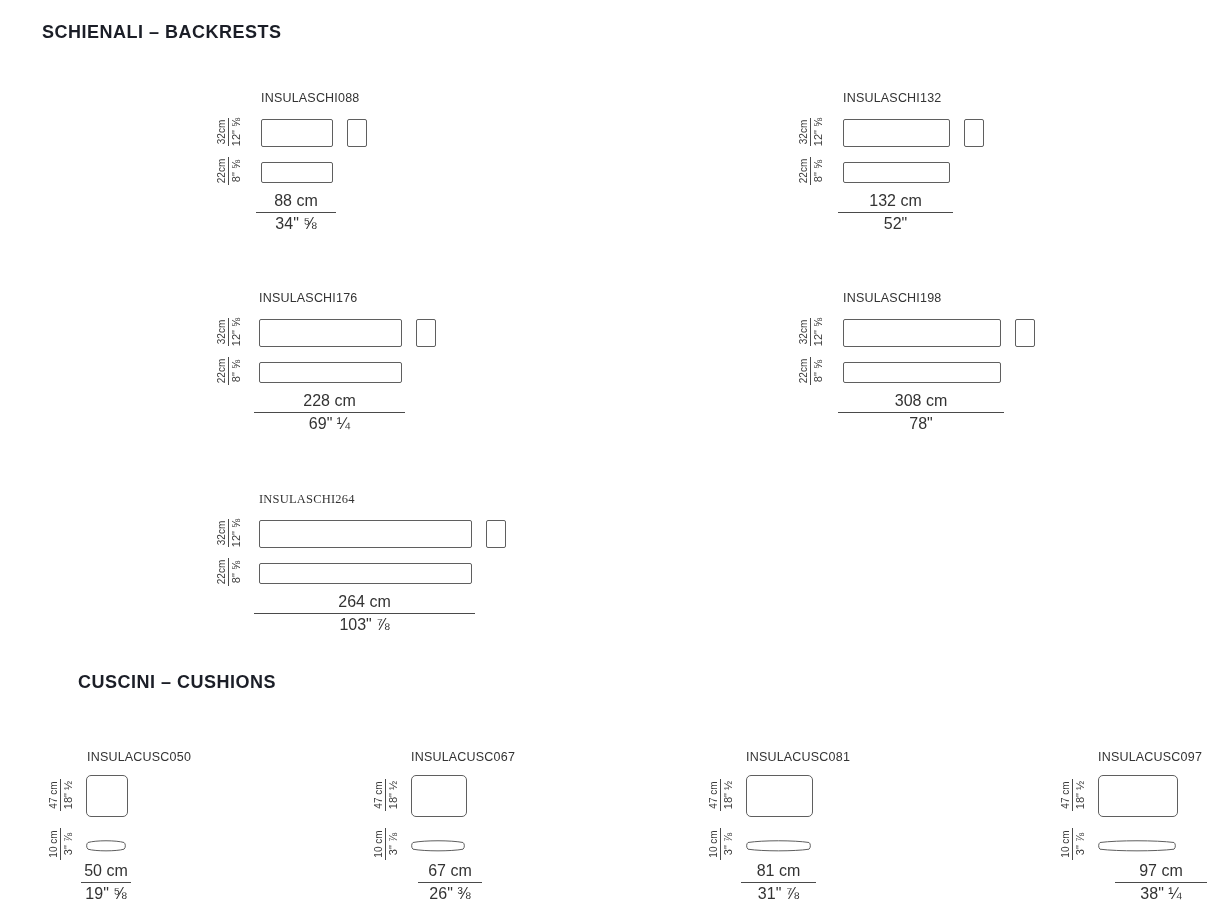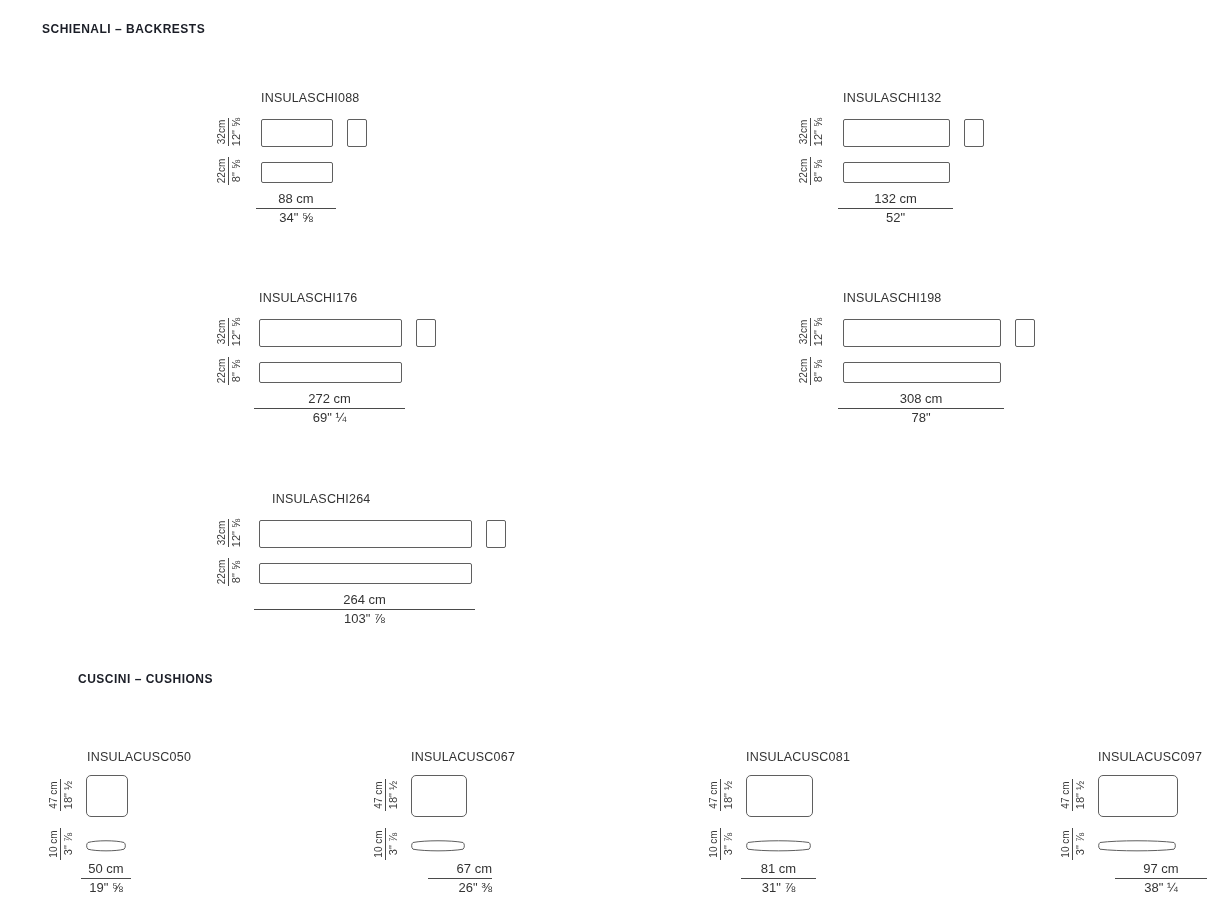--- a/index.html
+++ b/index.html
@@ -1,38 +1,38 @@
 <!DOCTYPE html>
 <html><head>
 <meta charset="utf-8">
 <style>
   html,body{margin:0;padding:0;background:#ffffff;}
   .page{
     position:relative;width:1223px;height:918px;background:#ffffff;
     font-family:"Liberation Sans",sans-serif;color:#333333;overflow:hidden;
   }
   .sec-title{
-    position:absolute;font-size:12px;font-weight:bold;color:#1b1e27;
+    position:absolute;font-size:18px;font-weight:bold;color:#1b1e27;
     letter-spacing:.5px;white-space:nowrap;
   }
   .code{
     position:absolute;font-size:12.5px;color:#333333;letter-spacing:.2px;
     white-space:nowrap;
   }
   .rect{position:absolute;border:1px solid #5f5f5f;border-radius:2px;background:#ffffff;}
   .pillow{position:absolute;border:1px solid #5f5f5f;border-radius:5px;background:#ffffff;}
   .lens{position:absolute;}
   .vlabel{
     position:absolute;width:46px;height:30px;display:flex;flex-direction:column;
     align-items:center;justify-content:center;transform:rotate(-90deg);
     line-height:1.12;white-space:nowrap;
   }
   .vlabel .cmv{font-size:10px;color:#3a3a3a;border-bottom:1px solid #4a4a4a;padding:0 2px 1px;}
   .vlabel .inv{font-size:11px;color:#3a3a3a;padding-top:1px;}
-  .dim{position:absolute;text-align:center;font-size:13px;line-height:1.1;color:#333333;}
+  .dim{position:absolute;text-align:center;font-size:16px;line-height:1.1;color:#333333;}
   .dim .cmv{padding-bottom:2px;border-bottom:1px solid #4a4a4a;}
   .dim .inv{padding-top:2px;}
   .grp{display:contents;}
 </style>
 </head>
 <body>
 
 <div class="page">
 
   
@@ -86,21 +86,21 @@
       <span class="inv">12" ⅝</span>
     </div>
     <div class="rect" style="left:259px;top:319px;width:141px;height:26px;"></div>
     <div class="rect" style="left:416px;top:319px;width:18px;height:26px;"></div>
     <div class="vlabel" style="left:206px;top:356px;">
       <span class="cmv">22cm</span>
       <span class="inv">8" ⅝</span>
     </div>
     <div class="rect" style="left:259px;top:362px;width:141px;height:19px;"></div>
     <div class="dim" style="left:254px;top:392px;width:151px;">
-      <div class="cmv">272 cm</div>
+      <div class="cmv">228 cm</div>
       <div class="inv">69" ¼</div>
     </div>
   </div>
 
   
   <div class="grp">
     <div class="code" style="left:843px;top:291px;">INSULASCHI198</div>
     <div class="vlabel" style="left:788px;top:317px;">
       <span class="cmv">32cm</span>
       <span class="inv">12" ⅝</span>
@@ -113,21 +113,21 @@
     </div>
     <div class="rect" style="left:843px;top:362px;width:156px;height:19px;"></div>
     <div class="dim" style="left:838px;top:392px;width:166px;">
       <div class="cmv">308 cm</div>
       <div class="inv">78"</div>
     </div>
   </div>
 
   
   <div class="grp">
-    <div class="code" style="left:272px;top:492px;">INSULASCHI264</div>
+    <div class="code" style="left:259px;top:492px;font-family:Liberation Serif, serif;">INSULASCHI264</div>
     <div class="vlabel" style="left:206px;top:518px;">
       <span class="cmv">32cm</span>
       <span class="inv">12" ⅝</span>
     </div>
     <div class="rect" style="left:259px;top:520px;width:211px;height:26px;"></div>
     <div class="rect" style="left:486px;top:520px;width:18px;height:26px;"></div>
     <div class="vlabel" style="left:206px;top:557px;">
       <span class="cmv">22cm</span>
       <span class="inv">8" ⅝</span>
     </div>
@@ -170,21 +170,21 @@
       <span class="inv">18" ½</span>
     </div>
     <div class="pillow" style="left:411px;top:775px;width:54px;height:40px;"></div>
     <div class="vlabel" style="left:363px;top:829px;">
       <span class="cmv">10 cm</span>
       <span class="inv">3" ⅞</span>
     </div>
     <svg class="lens" style="left:411px;top:839px;" width="54" height="14" viewBox="0 0 54 14">
       <path d="M 2 3.5 C 14 1.2 40 1.2 52 3.5 C 53.8 4.5 53.8 9 52 10.2 C 40 12.4 14 12.4 2 10.2 C 0.2 9 0.2 4.5 2 3.5 Z" fill="none" stroke="#5f5f5f" stroke-width="1"></path>
     </svg>
-    <div class="dim" style="left:428px;top:862px;width:64px;text-align:right;">
+    <div class="dim" style="left:418px;top:862px;width:64px;">
       <div class="cmv">67 cm</div>
       <div class="inv">26" ⅜</div>
     </div>
   </div>
 
   
   <div class="grp">
     <div class="code" style="left:746px;top:750px;">INSULACUSC081</div>
     <div class="vlabel" style="left:698px;top:780px;">
       <span class="cmv">47 cm</span>

